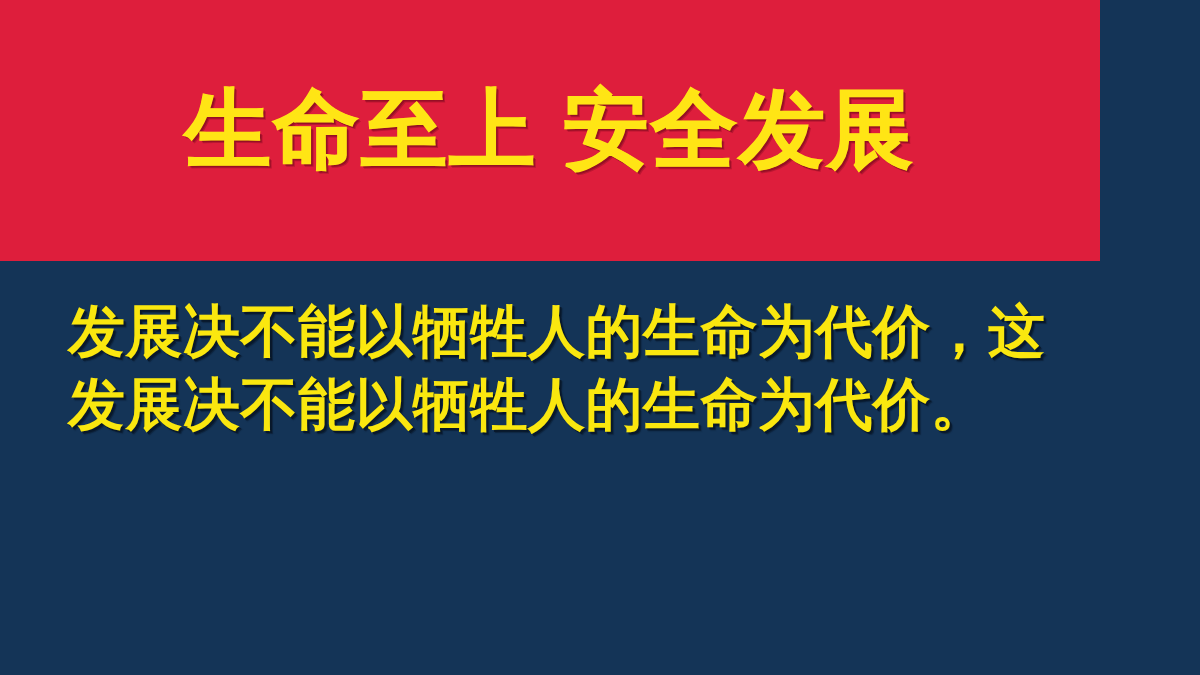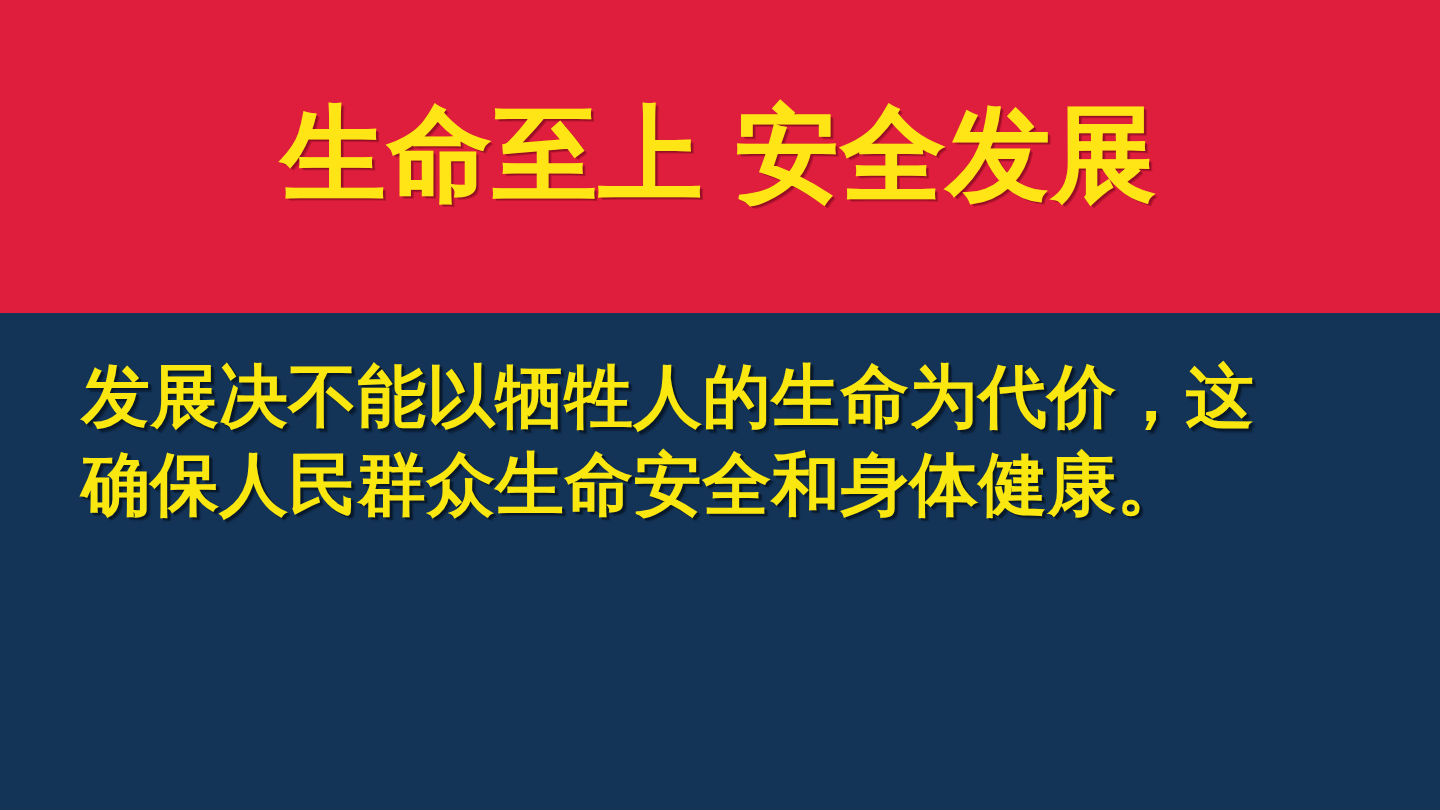--- a/index.html
+++ b/index.html
@@ -18,21 +18,21 @@
     height: 675px;
     overflow: hidden;
     background: #143457;
   }
 
   
   .banner {
     position: absolute;
     left: 0;
     top: 0;
-    width: 1200px;
+    width: 1100px;
     height: 261px;
     background: #DE1E3C;
     display: flex;
     align-items: center;
     justify-content: center;
     text-align: center;
   }
 
   .banner-title {
     font-size: 86px;
@@ -86,17 +86,17 @@
 
 <div class="slide">
 
   <div class="banner">
     <h1 class="banner-title">生命至上 安全发展</h1>
   </div>
 
   <div class="body-area">
     <div class="body-text">
       <div class="body-line">发展决不能以牺牲人的生命为代价，这</div>
-      <div class="body-line">确保人民群众生命安全和身体健康。</div>
+      <div class="body-line">发展决不能以牺牲人的生命为代价。</div>
     </div>
   </div>
 
 </div>
 
 </body></html>

